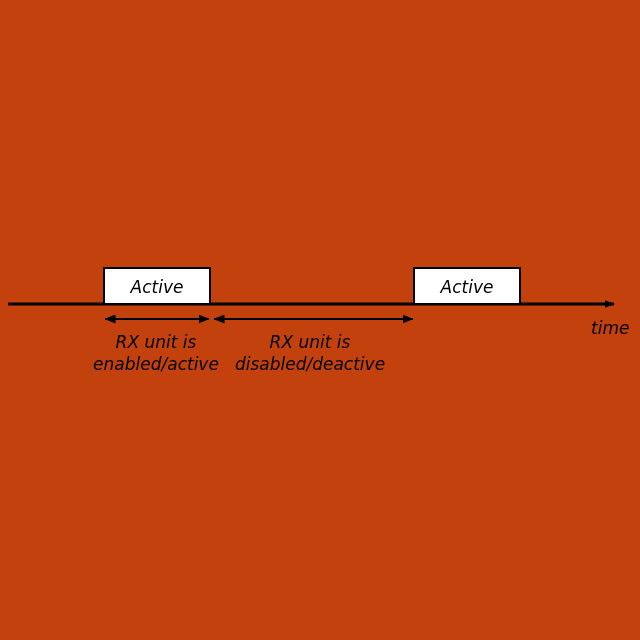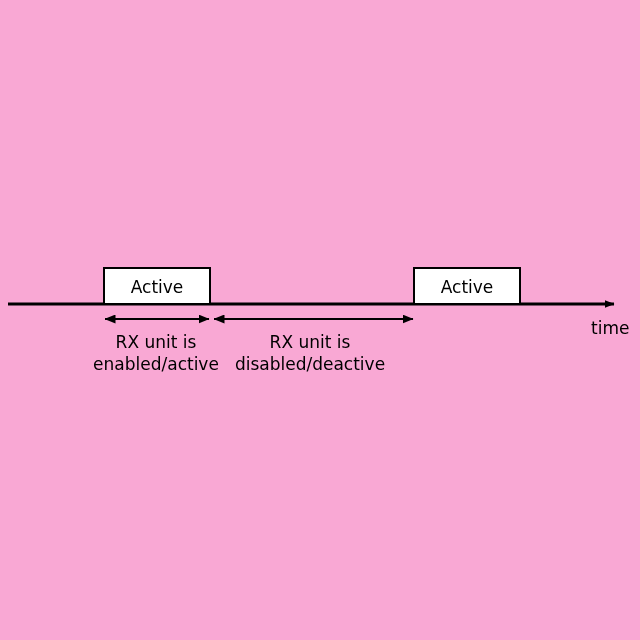--- a/index.html
+++ b/index.html
@@ -4,23 +4,24 @@
 <style>
   html, body {
     margin: 0;
     padding: 0;
     background: #ffffff;
   }
   #canvas {
     position: relative;
     width: 640px;
     height: 640px;
-    background: #f9a8d4;
+    background: #c2410c;
     font-family: "DejaVu Sans", sans-serif;
     overflow: hidden;
+    font-style: italic;
   }
   #diagram-svg {
     position: absolute;
     left: 0;
     top: 0;
     width: 640px;
     height: 640px;
     display: block;
   }
   .box-label {

